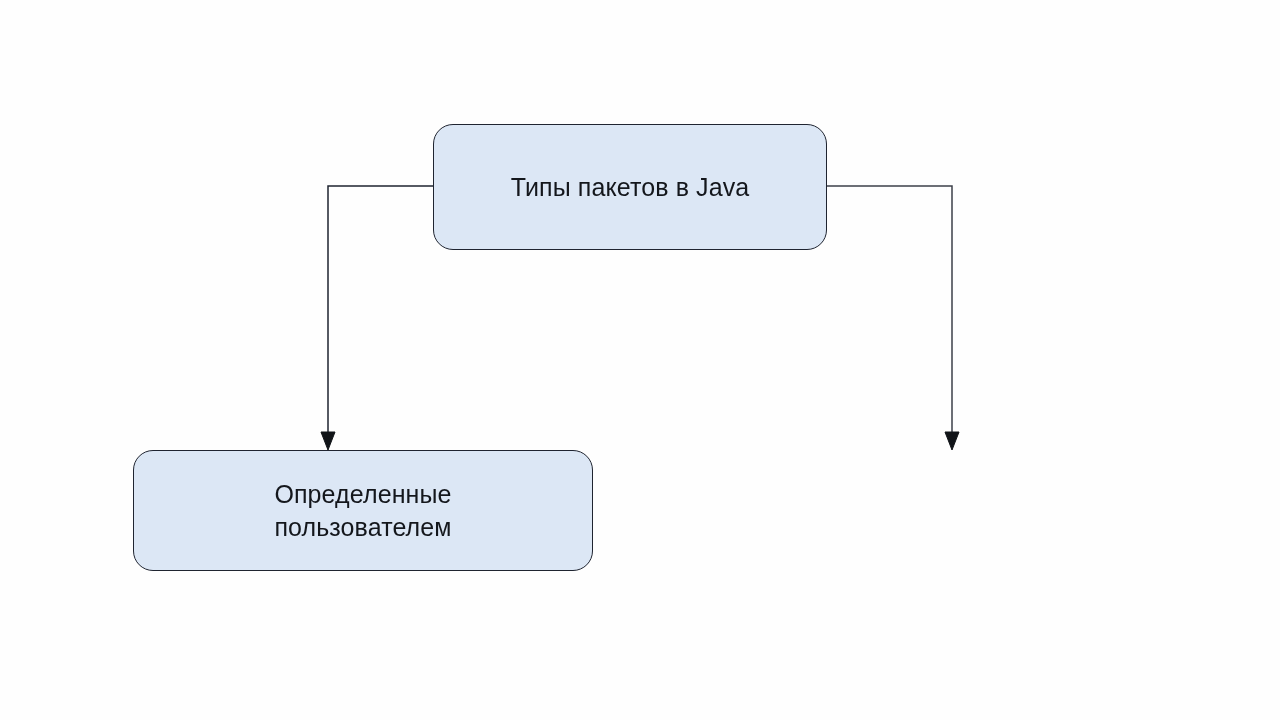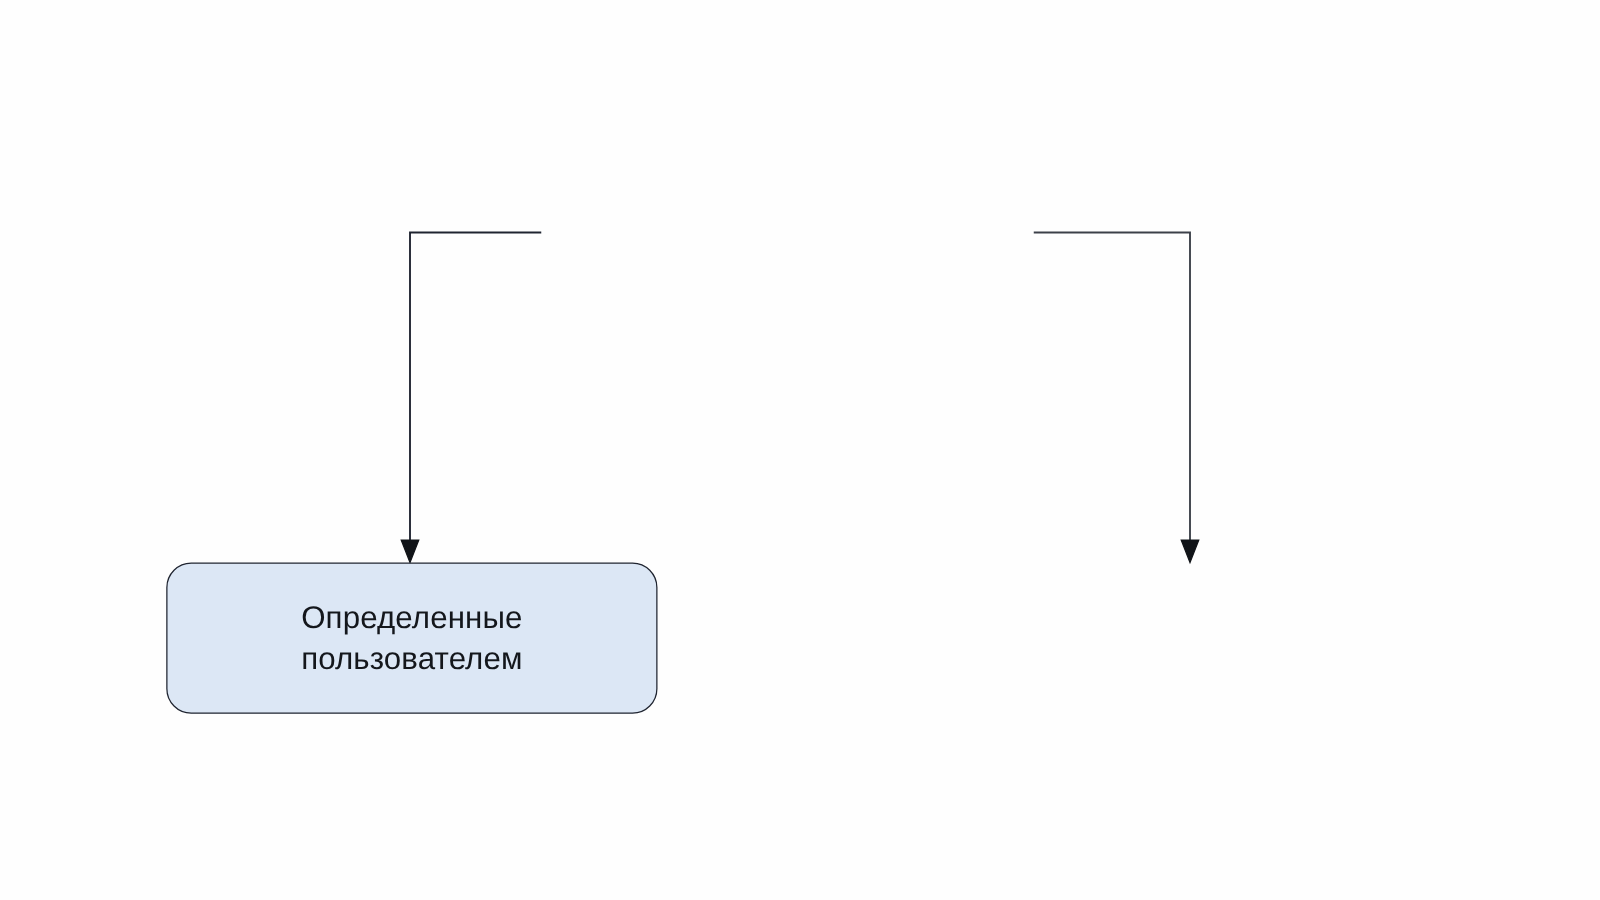--- a/index.html
+++ b/index.html
@@ -51,21 +51,21 @@
   }
   #node-root {
     left: 433px;
     top: 124px;
     width: 394px;
     height: 126px;
   }
   #node-user-defined {
     left: 133px;
     top: 450px;
-    width: 393px;
+    width: 460px;
     height: 121px;
   }
   #node-builtin {
     left: 756px;
     top: 450px;
     width: 393px;
     height: 121px;
   }
 </style>
 </head>
@@ -77,20 +77,23 @@
     <g>
       <path d="M 433 186 L 328 186 L 328 441" fill="none" stroke="#1f2430" stroke-width="1.5"></path>
       <polygon points="321,432 335,432 328,450" fill="#111418" stroke="#111418" stroke-width="1"></polygon>
     </g>
     <g>
       <path d="M 827 186 L 952 186 L 952 441" fill="none" stroke="#3c4049" stroke-width="1.5"></path>
       <polygon points="945,432 959,432 952,450" fill="#111418" stroke="#111418" stroke-width="1"></polygon>
     </g>
   </svg>
 
+  <div class="node" id="node-root">
+    <span class="node-label">Типы пакетов в Java</span>
+  </div>
 
   <div class="node" id="node-user-defined">
     <span class="node-label">Определенные
 пользователем</span>
   </div>
 
 
 </div>
 
 </body></html>

